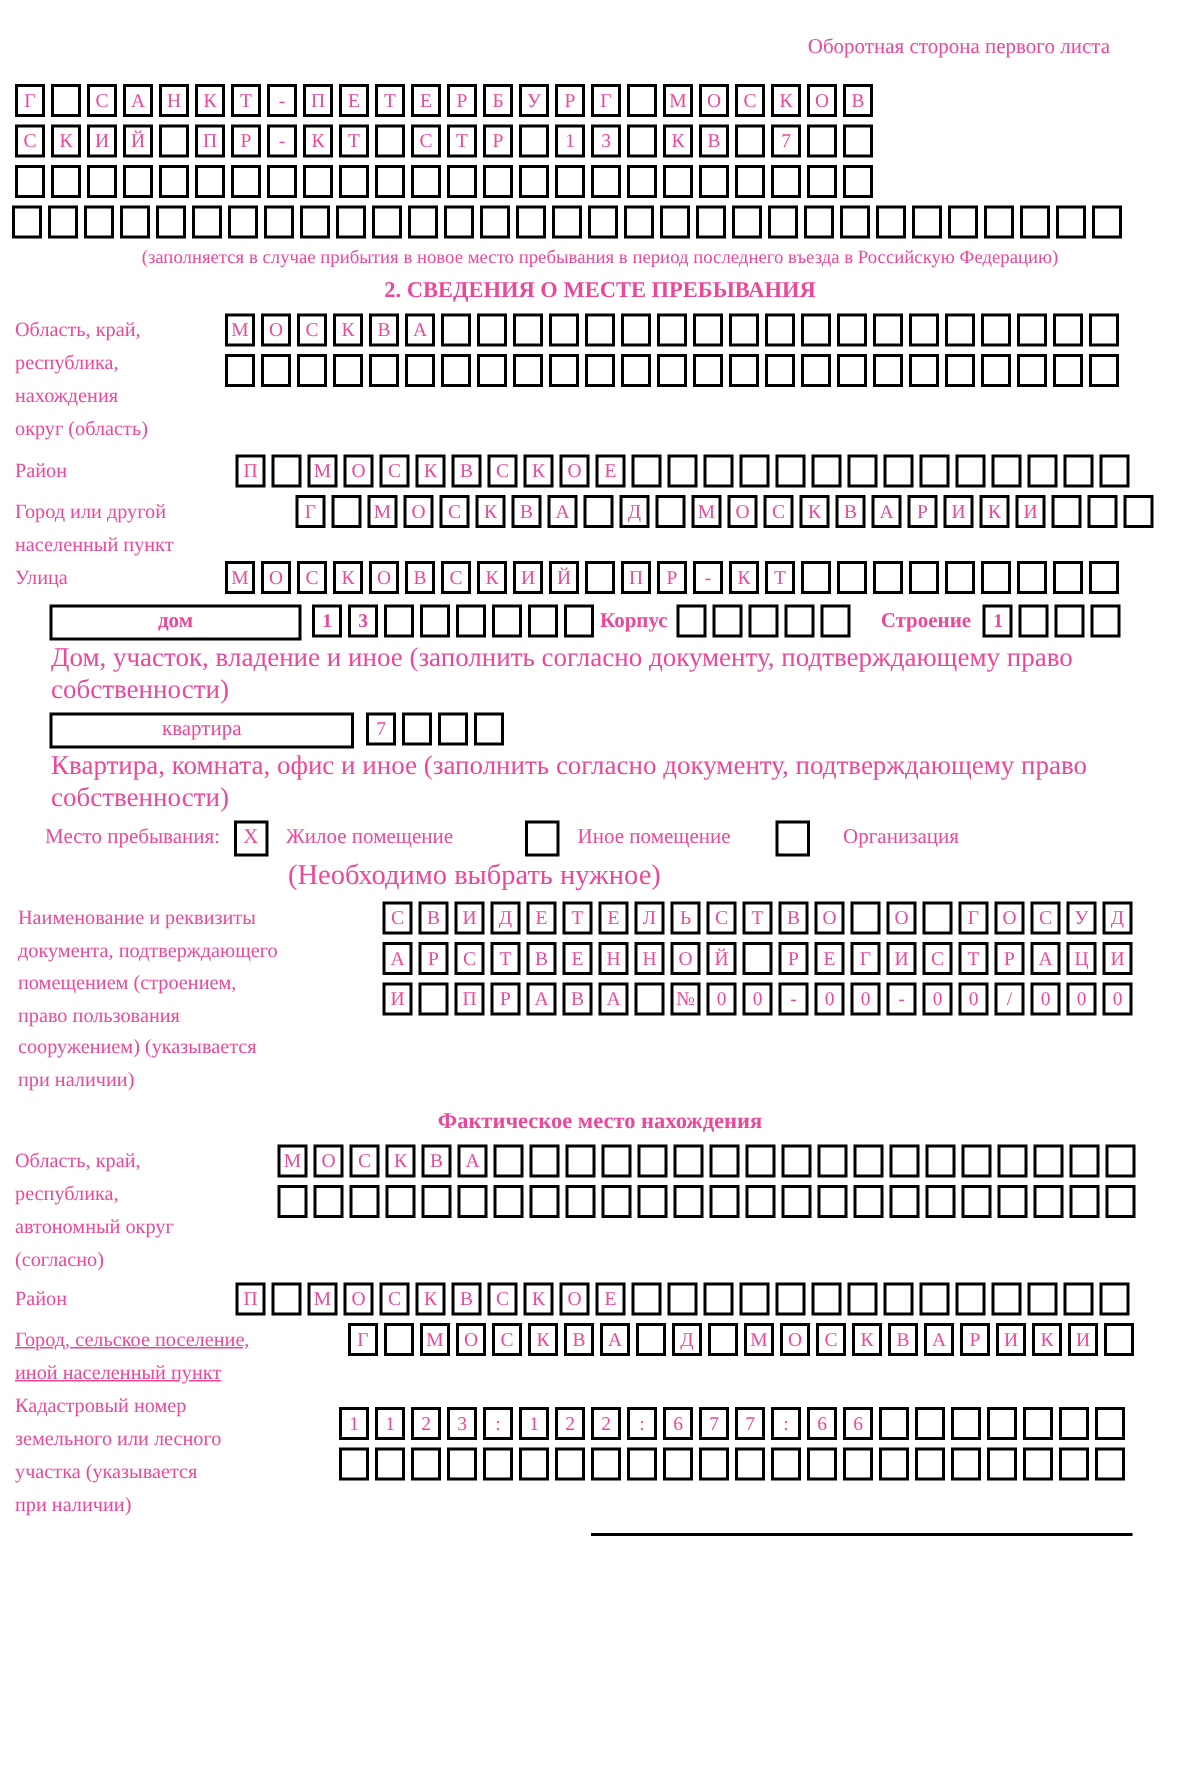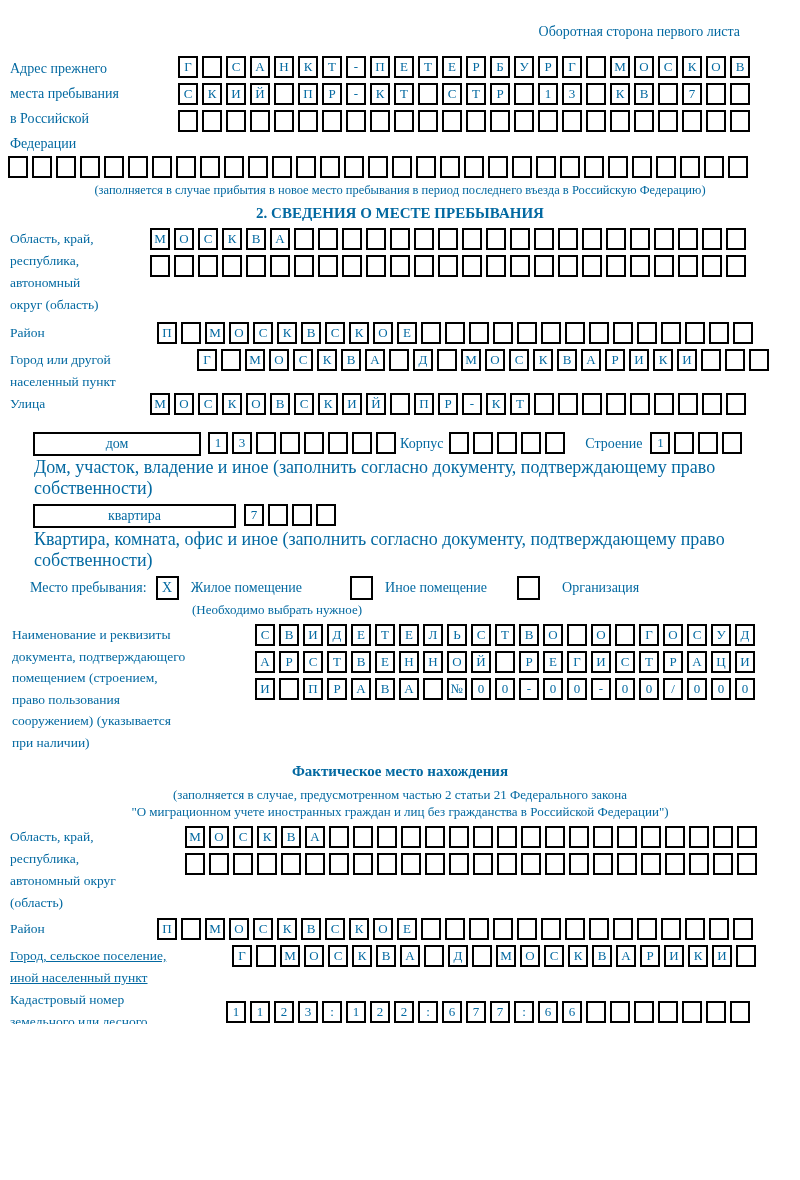--- a/index.html
+++ b/index.html
@@ -1,16 +1,16 @@
 <!DOCTYPE html>
 <html><head>
 <meta charset="utf-8">
 <style>
   html,body{margin:0;padding:0;background:#fff;}
-  .page{position:relative;width:800px;height:1024px;background:#fff;color:#0369a1;
+  .page{position:relative;width:800px;height:1024px;background:#fff;color:#ec4899;
         font-family:"Liberation Serif","DejaVu Serif",serif;overflow:hidden;}
   .top-note{text-align:right;padding:24px 60px 0 0;font-size:14px;}
   .field{display:flex;align-items:flex-start;}
   .lblcol{font-size:13.5px;line-height:22px;flex-shrink:0;}
   .lbl-line{white-space:nowrap;}
   .box-row{white-space:nowrap;height:22px;margin-bottom:5px;}
   .cbox{display:inline-block;box-sizing:border-box;width:20px;height:22px;border:2px solid #000;
         margin-right:4px;text-align:center;font-size:13px;line-height:17px;vertical-align:top;
         font-family:"Liberation Serif","DejaVu Serif",serif;}
   .widebox{display:inline-block;box-sizing:border-box;border:2px solid #000;height:24px;
@@ -24,42 +24,36 @@
   .stamp-box{box-sizing:border-box;width:361px;height:177px;border:2px solid #000;margin:8px 0 0 394px;}
 </style>
 </head>
 <body>
 
 <div class="page">
 
   <div class="top-note">Оборотная сторона первого листа</div>
 
   <div class="field" style="margin:16px 0 0 10px;">
-    <div class="lblcol" style="width:168px;line-height:25px;font-size:14px;">
-        <div class="lbl-line">Адрес прежнего</div>
-        <div class="lbl-line">места пребывания</div>
-        <div class="lbl-line">в Российской</div>
-        <div class="lbl-line">Федерации</div>
-      </div>
     <div>
       <div class="box-row"><span class="cbox">Г</span><span class="cbox"></span><span class="cbox">С</span><span class="cbox">А</span><span class="cbox">Н</span><span class="cbox">К</span><span class="cbox">Т</span><span class="cbox">-</span><span class="cbox">П</span><span class="cbox">Е</span><span class="cbox">Т</span><span class="cbox">Е</span><span class="cbox">Р</span><span class="cbox">Б</span><span class="cbox">У</span><span class="cbox">Р</span><span class="cbox">Г</span><span class="cbox"></span><span class="cbox">М</span><span class="cbox">О</span><span class="cbox">С</span><span class="cbox">К</span><span class="cbox">О</span><span class="cbox">В</span></div>
       <div class="box-row"><span class="cbox">С</span><span class="cbox">К</span><span class="cbox">И</span><span class="cbox">Й</span><span class="cbox"></span><span class="cbox">П</span><span class="cbox">Р</span><span class="cbox">-</span><span class="cbox">К</span><span class="cbox">Т</span><span class="cbox"></span><span class="cbox">С</span><span class="cbox">Т</span><span class="cbox">Р</span><span class="cbox"></span><span class="cbox">1</span><span class="cbox">3</span><span class="cbox"></span><span class="cbox">К</span><span class="cbox">В</span><span class="cbox"></span><span class="cbox">7</span><span class="cbox"></span><span class="cbox"></span></div>
       <div class="box-row"><span class="cbox"></span><span class="cbox"></span><span class="cbox"></span><span class="cbox"></span><span class="cbox"></span><span class="cbox"></span><span class="cbox"></span><span class="cbox"></span><span class="cbox"></span><span class="cbox"></span><span class="cbox"></span><span class="cbox"></span><span class="cbox"></span><span class="cbox"></span><span class="cbox"></span><span class="cbox"></span><span class="cbox"></span><span class="cbox"></span><span class="cbox"></span><span class="cbox"></span><span class="cbox"></span><span class="cbox"></span><span class="cbox"></span><span class="cbox"></span></div>
     </div>
   </div>
   <div class="box-row" style="margin-left:8px;"><span class="cbox"></span><span class="cbox"></span><span class="cbox"></span><span class="cbox"></span><span class="cbox"></span><span class="cbox"></span><span class="cbox"></span><span class="cbox"></span><span class="cbox"></span><span class="cbox"></span><span class="cbox"></span><span class="cbox"></span><span class="cbox"></span><span class="cbox"></span><span class="cbox"></span><span class="cbox"></span><span class="cbox"></span><span class="cbox"></span><span class="cbox"></span><span class="cbox"></span><span class="cbox"></span><span class="cbox"></span><span class="cbox"></span><span class="cbox"></span><span class="cbox"></span><span class="cbox"></span><span class="cbox"></span><span class="cbox"></span><span class="cbox"></span><span class="cbox"></span><span class="cbox"></span></div>
   <div class="center-note">(заполняется в случае прибытия в новое место пребывания в период последнего въезда в Российскую Федерацию)</div>
 
   <div class="sec-title">2. СВЕДЕНИЯ О МЕСТЕ ПРЕБЫВАНИЯ</div>
 
   <div class="field" style="margin-left:10px;">
     <div class="lblcol" style="width:140px;">
         <div class="lbl-line">Область, край,</div>
         <div class="lbl-line">республика,</div>
-        <div class="lbl-line">автономный</div>
+        <div class="lbl-line">нахождения</div>
         <div class="lbl-line">округ (область)</div>
       </div>
     <div>
       <div class="box-row"><span class="cbox">М</span><span class="cbox">О</span><span class="cbox">С</span><span class="cbox">К</span><span class="cbox">В</span><span class="cbox">А</span><span class="cbox"></span><span class="cbox"></span><span class="cbox"></span><span class="cbox"></span><span class="cbox"></span><span class="cbox"></span><span class="cbox"></span><span class="cbox"></span><span class="cbox"></span><span class="cbox"></span><span class="cbox"></span><span class="cbox"></span><span class="cbox"></span><span class="cbox"></span><span class="cbox"></span><span class="cbox"></span><span class="cbox"></span><span class="cbox"></span><span class="cbox"></span></div>
       <div class="box-row"><span class="cbox"></span><span class="cbox"></span><span class="cbox"></span><span class="cbox"></span><span class="cbox"></span><span class="cbox"></span><span class="cbox"></span><span class="cbox"></span><span class="cbox"></span><span class="cbox"></span><span class="cbox"></span><span class="cbox"></span><span class="cbox"></span><span class="cbox"></span><span class="cbox"></span><span class="cbox"></span><span class="cbox"></span><span class="cbox"></span><span class="cbox"></span><span class="cbox"></span><span class="cbox"></span><span class="cbox"></span><span class="cbox"></span><span class="cbox"></span><span class="cbox"></span></div>
     </div>
   </div>
 
   <div class="field" style="margin-left:10px;margin-top:6px;">
     <div class="lblcol" style="width:147px;">Район</div>
@@ -72,63 +66,59 @@
         <div class="lbl-line">населенный пункт</div>
       </div>
     <div class="box-row"><span class="cbox">Г</span><span class="cbox"></span><span class="cbox">М</span><span class="cbox">О</span><span class="cbox">С</span><span class="cbox">К</span><span class="cbox">В</span><span class="cbox">А</span><span class="cbox"></span><span class="cbox">Д</span><span class="cbox"></span><span class="cbox">М</span><span class="cbox">О</span><span class="cbox">С</span><span class="cbox">К</span><span class="cbox">В</span><span class="cbox">А</span><span class="cbox">Р</span><span class="cbox">И</span><span class="cbox">К</span><span class="cbox">И</span><span class="cbox"></span><span class="cbox"></span><span class="cbox"></span></div>
   </div>
 
   <div class="field" style="margin-left:10px;">
     <div class="lblcol" style="width:140px;">Улица</div>
     <div class="box-row"><span class="cbox">М</span><span class="cbox">О</span><span class="cbox">С</span><span class="cbox">К</span><span class="cbox">О</span><span class="cbox">В</span><span class="cbox">С</span><span class="cbox">К</span><span class="cbox">И</span><span class="cbox">Й</span><span class="cbox"></span><span class="cbox">П</span><span class="cbox">Р</span><span class="cbox">-</span><span class="cbox">К</span><span class="cbox">Т</span><span class="cbox"></span><span class="cbox"></span><span class="cbox"></span><span class="cbox"></span><span class="cbox"></span><span class="cbox"></span><span class="cbox"></span><span class="cbox"></span><span class="cbox"></span></div>
   </div>
 
-  <div style="margin:12px 0 0 33px;white-space:nowrap;">
+  <div style="margin:2px 0 0 33px;white-space:nowrap;font-weight:bold;">
     <span class="widebox" style="width:168px;">дом</span><span style="display:inline-block;width:7px;"></span><span class="box-row" style="display:inline-block;margin-bottom:0;"><span class="cbox">1</span><span class="cbox">3</span><span class="cbox"></span><span class="cbox"></span><span class="cbox"></span><span class="cbox"></span><span class="cbox"></span><span class="cbox"></span></span><span class="inline-lbl">Корпус</span><span style="display:inline-block;width:6px;"></span><span class="box-row" style="display:inline-block;margin-bottom:0;"><span class="cbox"></span><span class="cbox"></span><span class="cbox"></span><span class="cbox"></span><span class="cbox"></span></span><span style="display:inline-block;width:16px;"></span><span class="inline-lbl">Строение</span><span style="display:inline-block;width:8px;"></span><span class="box-row" style="display:inline-block;margin-bottom:0;"><span class="cbox">1</span><span class="cbox"></span><span class="cbox"></span><span class="cbox"></span></span>
   </div>
   <div class="small-note">Дом, участок, владение и иное (заполнить согласно документу, подтверждающему право собственности)</div>
 
   <div style="margin:1px 0 0 33px;white-space:nowrap;">
     <span class="widebox" style="width:203px;">квартира</span><span style="display:inline-block;width:8px;"></span><span class="box-row" style="display:inline-block;margin-bottom:0;"><span class="cbox">7</span><span class="cbox"></span><span class="cbox"></span><span class="cbox"></span></span>
   </div>
   <div class="small-note">Квартира, комната, офис и иное (заполнить согласно документу, подтверждающему право собственности)</div>
 
   <div style="margin:4px 0 0 30px;white-space:nowrap;">
     <span class="inline-lbl">Место пребывания:</span><span style="display:inline-block;width:9px;"></span><span class="chk">X</span><span style="display:inline-block;width:12px;"></span><span class="inline-lbl">Жилое помещение</span><span style="display:inline-block;width:48px;"></span><span class="chk"></span><span style="display:inline-block;width:12px;"></span><span class="inline-lbl">Иное помещение</span><span style="display:inline-block;width:30px;"></span><span class="chk"></span><span style="display:inline-block;width:22px;"></span><span class="inline-lbl">Организация</span>
   </div>
-  <div style="font-size:13px;margin:2px 0 6px 192px;">(Необходимо выбрать нужное)</div>
+  <div style="font-size:19px;margin:2px 0 6px 192px;">(Необходимо выбрать нужное)</div>
 
   <div class="field" style="margin-left:12px;">
     <div class="lblcol" style="width:243px;line-height:21.5px;">
         <div class="lbl-line">Наименование и реквизиты</div>
         <div class="lbl-line">документа, подтверждающего</div>
         <div class="lbl-line">помещением (строением,</div>
         <div class="lbl-line">право пользования</div>
         <div class="lbl-line">сооружением) (указывается</div>
         <div class="lbl-line">при наличии)</div>
       </div>
     <div>
       <div class="box-row"><span class="cbox">С</span><span class="cbox">В</span><span class="cbox">И</span><span class="cbox">Д</span><span class="cbox">Е</span><span class="cbox">Т</span><span class="cbox">Е</span><span class="cbox">Л</span><span class="cbox">Ь</span><span class="cbox">С</span><span class="cbox">Т</span><span class="cbox">В</span><span class="cbox">О</span><span class="cbox"></span><span class="cbox">О</span><span class="cbox"></span><span class="cbox">Г</span><span class="cbox">О</span><span class="cbox">С</span><span class="cbox">У</span><span class="cbox">Д</span></div>
       <div class="box-row"><span class="cbox">А</span><span class="cbox">Р</span><span class="cbox">С</span><span class="cbox">Т</span><span class="cbox">В</span><span class="cbox">Е</span><span class="cbox">Н</span><span class="cbox">Н</span><span class="cbox">О</span><span class="cbox">Й</span><span class="cbox"></span><span class="cbox">Р</span><span class="cbox">Е</span><span class="cbox">Г</span><span class="cbox">И</span><span class="cbox">С</span><span class="cbox">Т</span><span class="cbox">Р</span><span class="cbox">А</span><span class="cbox">Ц</span><span class="cbox">И</span></div>
       <div class="box-row"><span class="cbox">И</span><span class="cbox"></span><span class="cbox">П</span><span class="cbox">Р</span><span class="cbox">А</span><span class="cbox">В</span><span class="cbox">А</span><span class="cbox"></span><span class="cbox">№</span><span class="cbox">0</span><span class="cbox">0</span><span class="cbox">-</span><span class="cbox">0</span><span class="cbox">0</span><span class="cbox">-</span><span class="cbox">0</span><span class="cbox">0</span><span class="cbox">/</span><span class="cbox">0</span><span class="cbox">0</span><span class="cbox">0</span></div>
     </div>
   </div>
 
   <div class="sec-title" style="margin-top:10px;">Фактическое место нахождения</div>
-  <div style="text-align:center;font-size:13px;line-height:17px;">
-      <div class="lbl-line">(заполняется в случае, предусмотренном частью 2 статьи 21 Федерального закона</div>
-      <div class="lbl-line">"О миграционном учете иностранных граждан и лиц без гражданства в Российской Федерации")</div>
-    </div>
 
   <div class="field" style="margin:6px 0 0 10px;">
     <div class="lblcol" style="width:175px;">
         <div class="lbl-line">Область, край,</div>
         <div class="lbl-line">республика,</div>
         <div class="lbl-line">автономный округ</div>
-        <div class="lbl-line">(область)</div>
+        <div class="lbl-line">(согласно)</div>
       </div>
     <div>
       <div class="box-row"><span class="cbox">М</span><span class="cbox">О</span><span class="cbox">С</span><span class="cbox">К</span><span class="cbox">В</span><span class="cbox">А</span><span class="cbox"></span><span class="cbox"></span><span class="cbox"></span><span class="cbox"></span><span class="cbox"></span><span class="cbox"></span><span class="cbox"></span><span class="cbox"></span><span class="cbox"></span><span class="cbox"></span><span class="cbox"></span><span class="cbox"></span><span class="cbox"></span><span class="cbox"></span><span class="cbox"></span><span class="cbox"></span><span class="cbox"></span><span class="cbox"></span></div>
       <div class="box-row"><span class="cbox"></span><span class="cbox"></span><span class="cbox"></span><span class="cbox"></span><span class="cbox"></span><span class="cbox"></span><span class="cbox"></span><span class="cbox"></span><span class="cbox"></span><span class="cbox"></span><span class="cbox"></span><span class="cbox"></span><span class="cbox"></span><span class="cbox"></span><span class="cbox"></span><span class="cbox"></span><span class="cbox"></span><span class="cbox"></span><span class="cbox"></span><span class="cbox"></span><span class="cbox"></span><span class="cbox"></span><span class="cbox"></span><span class="cbox"></span></div>
     </div>
   </div>
 
   <div class="field" style="margin-left:10px;margin-top:4px;">
     <div class="lblcol" style="width:147px;">Район</div>
     <div class="box-row"><span class="cbox">П</span><span class="cbox"></span><span class="cbox">М</span><span class="cbox">О</span><span class="cbox">С</span><span class="cbox">К</span><span class="cbox">В</span><span class="cbox">С</span><span class="cbox">К</span><span class="cbox">О</span><span class="cbox">Е</span><span class="cbox"></span><span class="cbox"></span><span class="cbox"></span><span class="cbox"></span><span class="cbox"></span><span class="cbox"></span><span class="cbox"></span><span class="cbox"></span><span class="cbox"></span><span class="cbox"></span><span class="cbox"></span><span class="cbox"></span><span class="cbox"></span><span class="cbox"></span></div>

